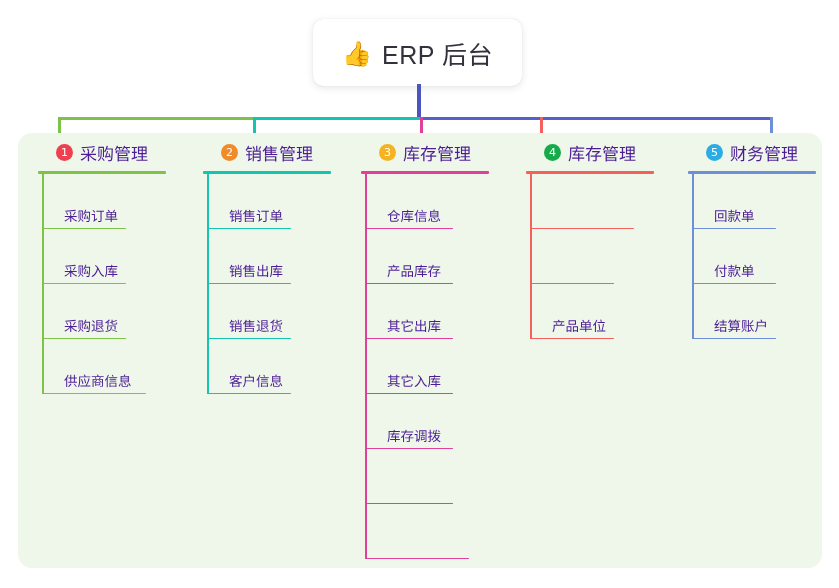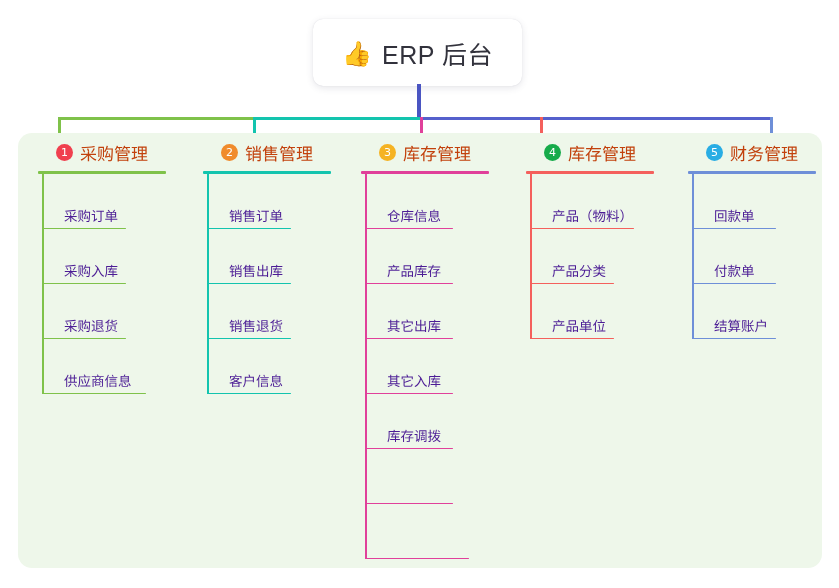--- a/index.html
+++ b/index.html
@@ -105,21 +105,21 @@
     border-radius: 50%;
     color: #ffffff;
     font-size: 11px;
     line-height: 17px;
     text-align: center;
     flex: 0 0 auto;
     font-family: "DejaVu Sans", sans-serif;
   }
   .col-title {
     font-size: 17px;
-    color: #c2410c;
+    color: #4c1d95;
     white-space: nowrap;
   }
   .col-underline {
     height: 3px;
     border-radius: 1px;
     width: 128px;
     margin-left: 0px;
   }
 
   .items {
@@ -284,25 +284,23 @@
 
     <div class="column col-3">
       <div class="col-header">
         <span class="badge" style="background: rgb(22, 171, 74);">4</span>
         <span class="col-title">库存管理</span>
       </div>
       <div class="col-underline" style="background: rgb(244, 96, 92);"></div>
       <div class="items">
         <div class="spine" style="height: 165px; background: rgb(244, 96, 92);"></div>
         <div class="item wide">
-          <span class="item-label">产品（物料）</span>
           <div class="item-line" style="background: rgb(244, 96, 92);"></div>
         </div>
         <div class="item">
-          <span class="item-label">产品分类</span>
           <div class="item-line" style="background: rgb(244, 96, 92);"></div>
         </div>
         <div class="item">
           <span class="item-label">产品单位</span>
           <div class="item-line" style="background: rgb(244, 96, 92);"></div>
         </div>
       </div>
     </div>
 
     <div class="column col-4">

